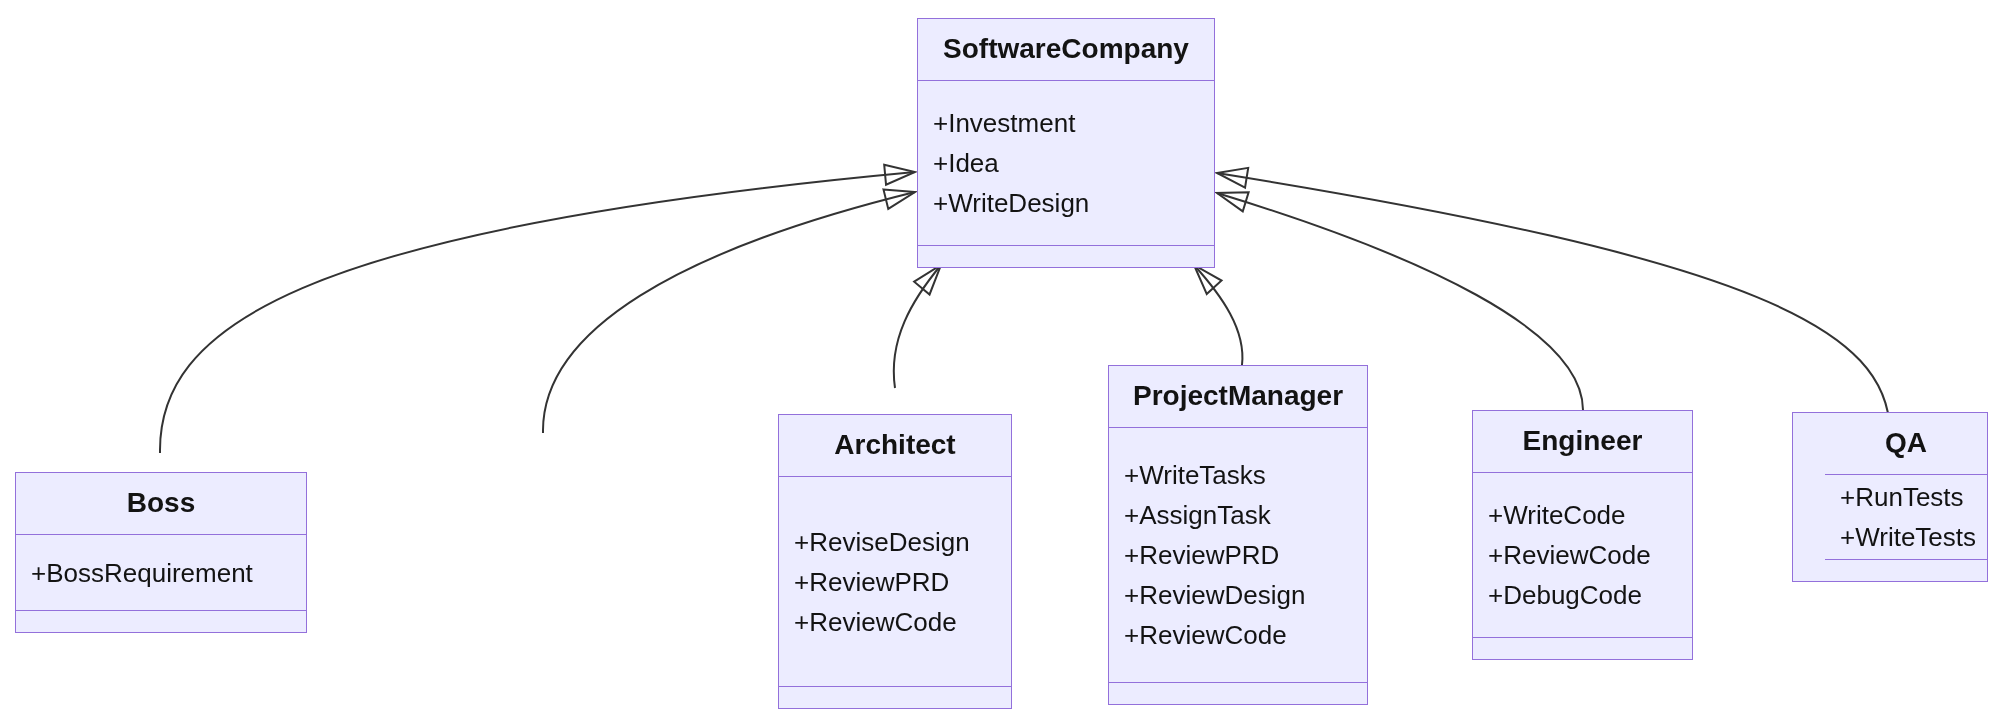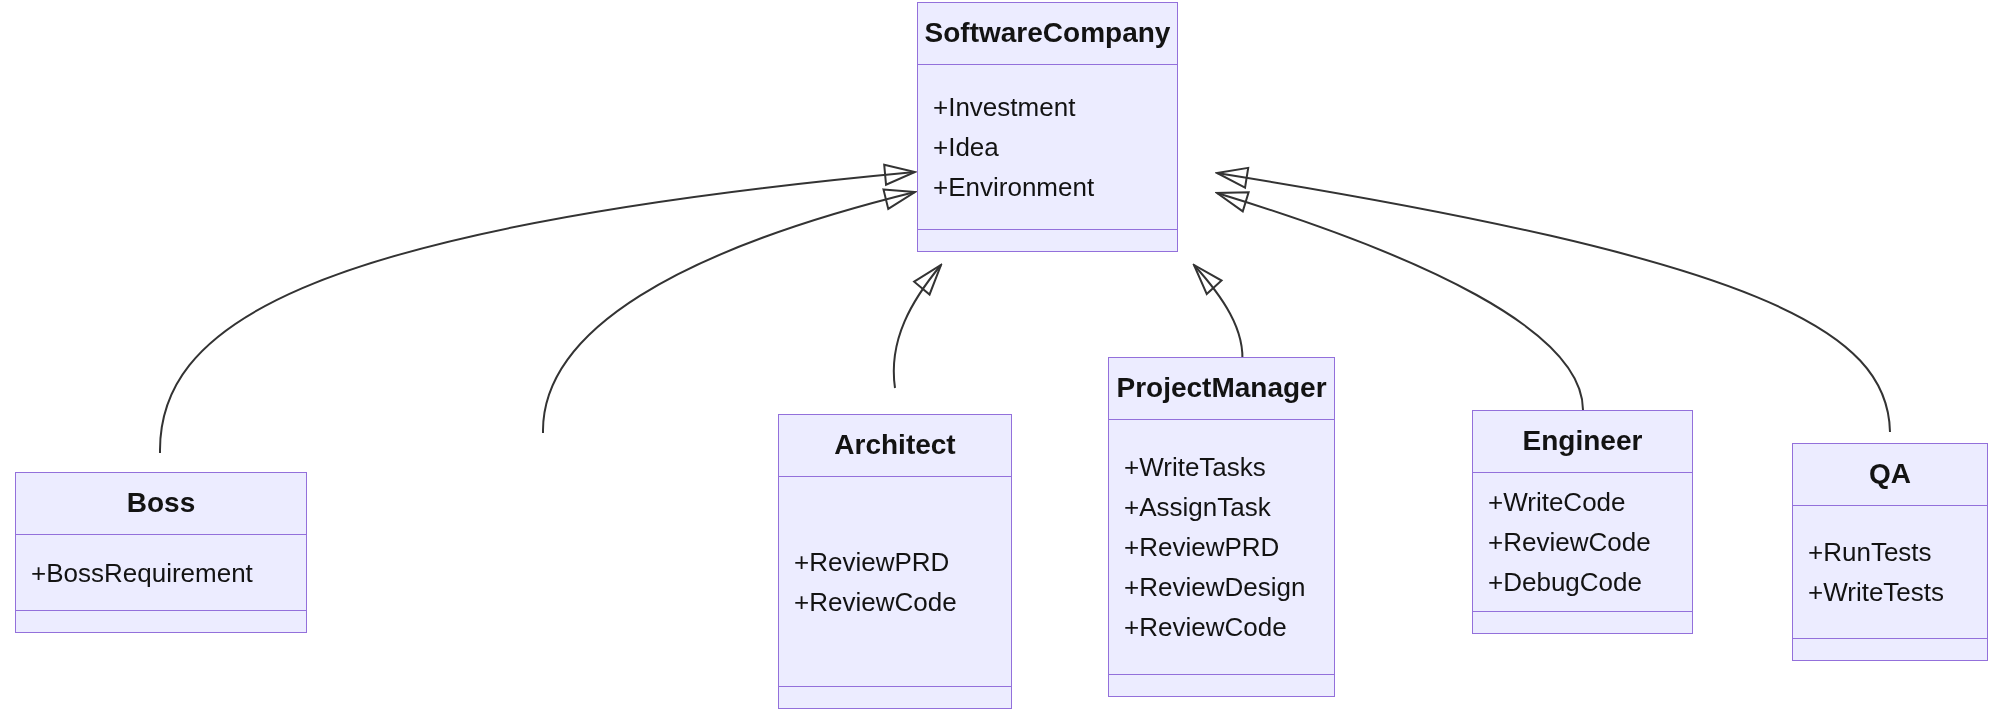--- a/index.html
+++ b/index.html
@@ -56,27 +56,27 @@
     line-height: 40px;
     font-size: 26px;
     white-space: nowrap;
   }
   .class-methods {
     box-sizing: border-box;
     height: 22px;
     border-top: 1.5px solid #9370DB;
   }
   
-  #box-softwarecompany { left: 917px;  top: 2px;  width: 261px; height: 250px; }
+  #box-softwarecompany { left: 917px;  top: 18px;  width: 298px; height: 250px; }
   #box-boss            { left: 15px;   top: 472px; width: 292px; height: 161px; }
   #box-productmanager  { left: 405px;  top: 433px; width: 277px; height: 207px; }
   #box-architect       { left: 778px;  top: 388px; width: 234px; height: 295px; margin-top: 26px; }
-  #box-projectmanager  { left: 1108px; top: 357px; width: 227px; height: 340px; }
-  #box-engineer        { left: 1472px; top: 410px; width: 221px; height: 224px; }
-  #box-qa              { left: 1792px; top: 443px; width: 196px; height: 218px; }
+  #box-projectmanager  { left: 1108px; top: 365px; width: 260px; height: 340px; }
+  #box-engineer        { left: 1472px; top: 410px; width: 221px; height: 250px; }
+  #box-qa              { left: 1792px; top: 412px; width: 196px; height: 170px; padding-left: 32px; }
 </style>
 </head>
 <body>
 
 <div class="canvas">
 
   <svg class="edges" viewBox="0 0 2003 722" aria-hidden="true">
     <defs>
       <marker id="arrow-hollow" viewBox="0 0 34 24" markerWidth="34" markerHeight="24" refX="32" refY="12" orient="auto" markerUnits="userSpaceOnUse">
         <path d="M 2,2 L 32,12 L 2,22 Z" fill="#ECECFF" stroke="#333333" stroke-width="2"></path>
@@ -88,37 +88,38 @@
     <path d="M 1242,365 C 1246,330 1222,296 1194,265" marker-end="url(#arrow-hollow)"></path>
     <path d="M 1583,410 C 1583,330 1420,255 1217,193" marker-end="url(#arrow-hollow)"></path>
     <path d="M 1890,432 C 1888,330 1760,260 1217,173" marker-end="url(#arrow-hollow)"></path>
   </svg>
 
   <div class="class-box" id="box-softwarecompany">
     <div class="class-title">SoftwareCompany</div>
     <div class="class-attrs">
       <div class="class-member">+Investment</div>
       <div class="class-member">+Idea</div>
-      <div class="class-member">+Environment</div>
+      <div class="class-member">+WriteDesign</div>
     </div>
     <div class="class-methods"></div>
   </div>
 
   <div class="class-box" id="box-boss">
     <div class="class-title">Boss</div>
     <div class="class-attrs">
       <div class="class-member">+BossRequirement</div>
     </div>
     <div class="class-methods"></div>
   </div>
 
 
   <div class="class-box" id="box-architect">
     <div class="class-title">Architect</div>
     <div class="class-attrs">
+      <div class="class-member">+ReviseDesign</div>
       <div class="class-member">+ReviewPRD</div>
       <div class="class-member">+ReviewCode</div>
     </div>
     <div class="class-methods"></div>
   </div>
 
   <div class="class-box" id="box-projectmanager">
     <div class="class-title">ProjectManager</div>
     <div class="class-attrs">
       <div class="class-member">+WriteTasks</div>

